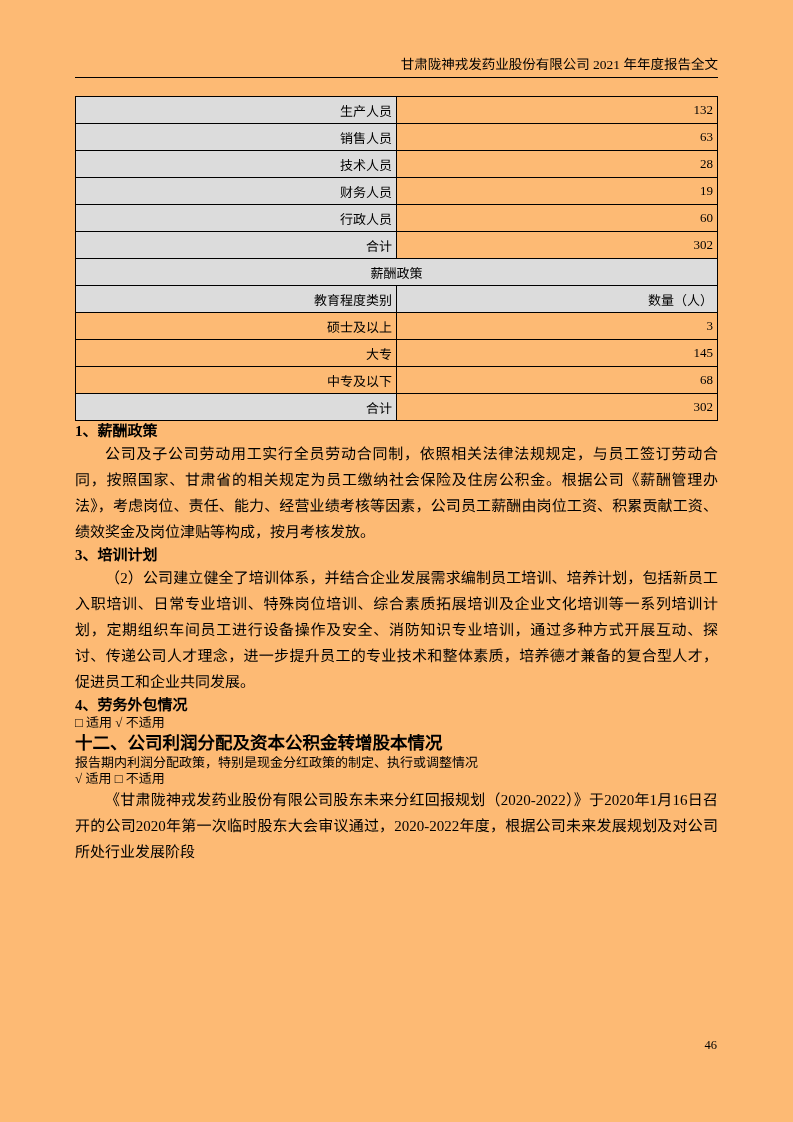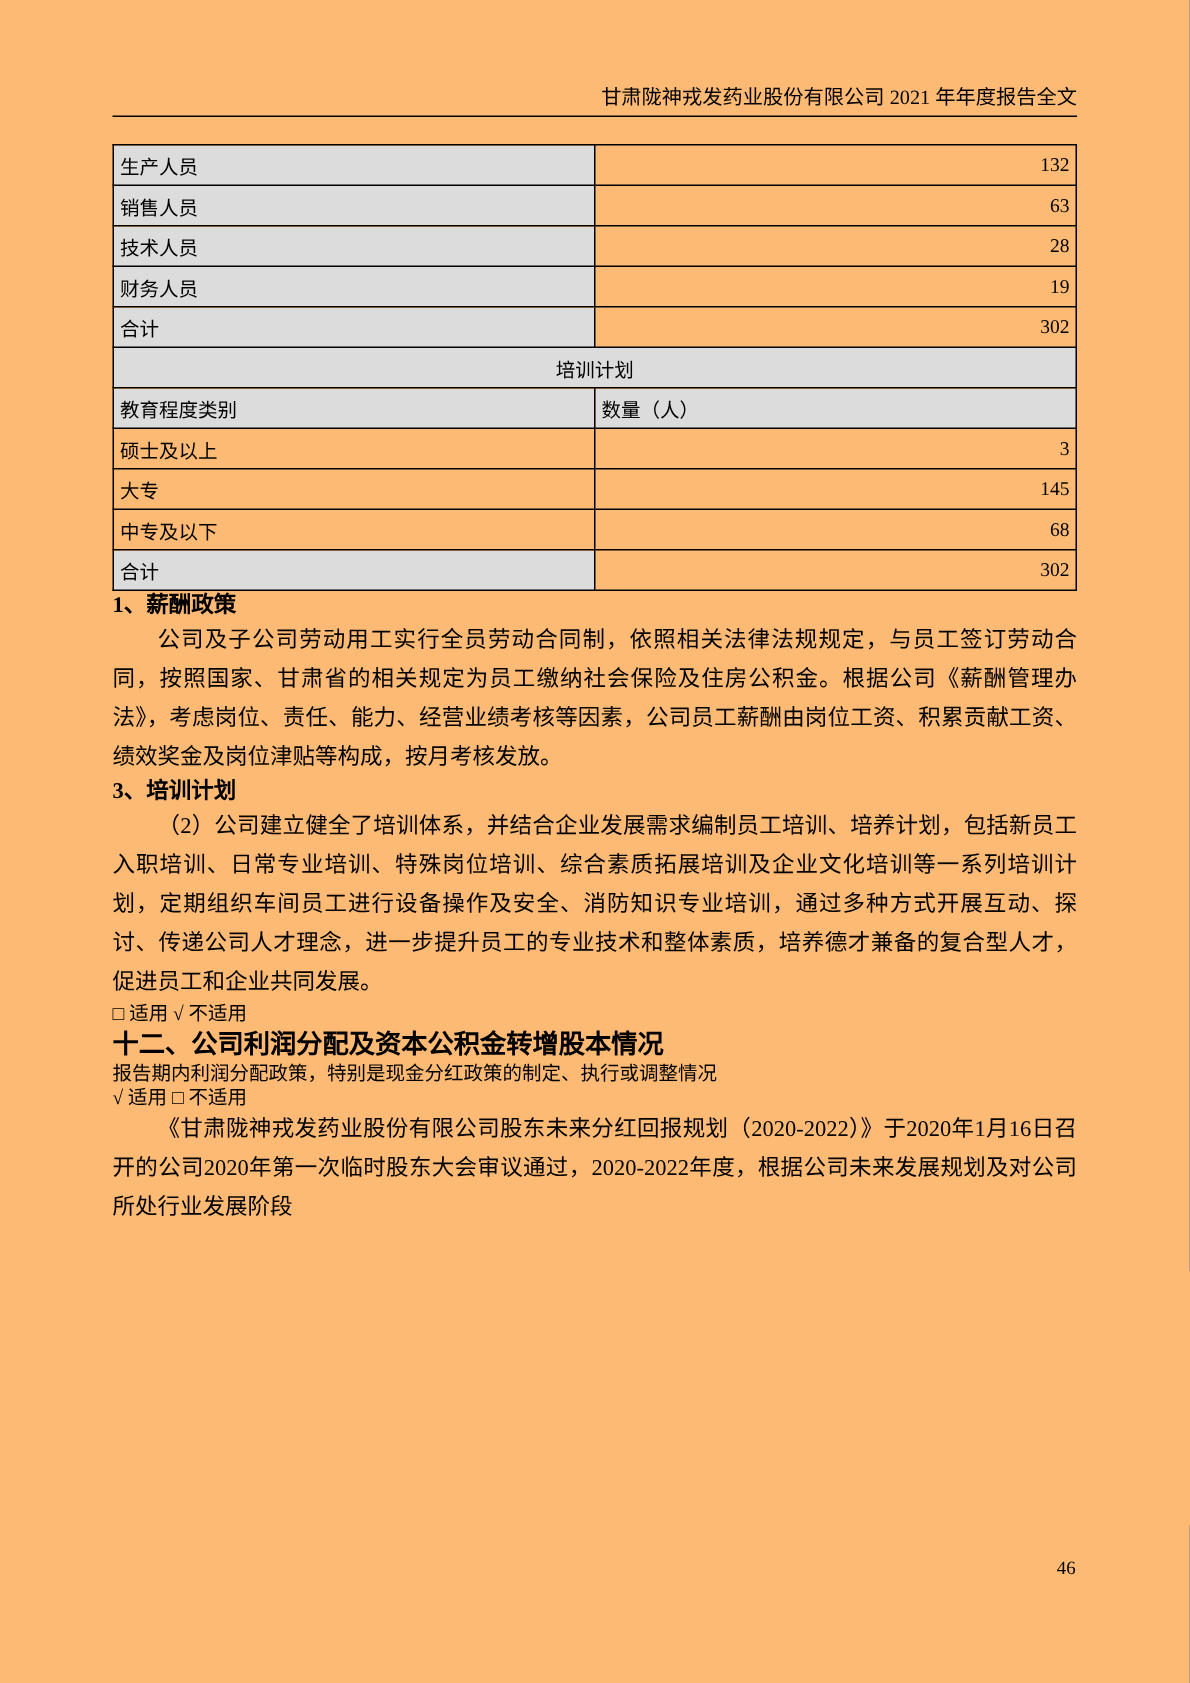--- a/index.html
+++ b/index.html
@@ -37,21 +37,21 @@
     font-size:13px;
   }
   table.rpt td {
     border:1px solid #000;
     height:26px;
     padding:0 4px;
     vertical-align:middle;
     overflow:hidden;
     white-space:nowrap;
   }
-  td.lbl { text-align:left; padding-left:6px; }
+  td.lbl { text-align:right; padding-left:6px; }
   td.val { text-align:right; padding-right:4px; }
   td.gray { background:#dcdcdc; }
   td.center { text-align:center; }
   h3.sec {
     font-size:15px;
     font-weight:bold;
     line-height:20px;
     margin:0;
   }
   h2.big {
@@ -113,25 +113,29 @@
         </tr>
         <tr>
           <td class="lbl gray">技术人员</td>
           <td class="val">28</td>
         </tr>
         <tr>
           <td class="lbl gray">财务人员</td>
           <td class="val">19</td>
         </tr>
         <tr>
+          <td class="lbl gray">行政人员</td>
+          <td class="val">60</td>
+        </tr>
+        <tr>
           <td class="lbl gray">合计</td>
           <td class="val">302</td>
         </tr>
         <tr>
-          <td class="center gray" colspan="2">培训计划</td>
+          <td class="center gray" colspan="2">薪酬政策</td>
         </tr>
         <tr>
           <td class="lbl gray">教育程度类别</td>
           <td class="lbl gray">数量（人）</td>
         </tr>
         <tr>
           <td class="lbl">硕士及以上</td>
           <td class="val">3</td>
         </tr>
         <tr>
@@ -148,20 +152,21 @@
         </tr>
       </tbody>
     </table>
 
     <h3 class="sec mt-h3-salary">1、薪酬政策</h3>
     <p class="body mt-p-salary">公司及子公司劳动用工实行全员劳动合同制，依照相关法律法规规定，与员工签订劳动合同，按照国家、甘肃省的相关规定为员工缴纳社会保险及住房公积金。根据公司《薪酬管理办法》，考虑岗位、责任、能力、经营业绩考核等因素，公司员工薪酬由岗位工资、积累贡献工资、绩效奖金及岗位津贴等构成，按月考核发放。</p>
 
     <h3 class="sec mt-h3-train">3、培训计划</h3>
     <p class="body mt-p-train2">（2）公司建立健全了培训体系，并结合企业发展需求编制员工培训、培养计划，包括新员工入职培训、日常专业培训、特殊岗位培训、综合素质拓展培训及企业文化培训等一系列培训计划，定期组织车间员工进行设备操作及安全、消防知识专业培训，通过多种方式开展互动、探讨、传递公司人才理念，进一步提升员工的专业技术和整体素质，培养德才兼备的复合型人才，促进员工和企业共同发展。</p>
 
+    <h3 class="sec mt-h3-out">4、劳务外包情况</h3>
     <p class="small mt-applic1">□ 适用 √ 不适用</p>
 
     <h2 class="big mt-h2-big">十二、公司利润分配及资本公积金转增股本情况</h2>
     <p class="small mt-note">报告期内利润分配政策，特别是现金分红政策的制定、执行或调整情况</p>
     <p class="small mt-applic2">√ 适用 □ 不适用</p>
     <p class="body mt-p-final">《甘肃陇神戎发药业股份有限公司股东未来分红回报规划（2020-2022）》于2020年1月16日召开的公司2020年第一次临时股东大会审议通过，2020-2022年度，根据公司未来发展规划及对公司所处行业发展阶段</p>
 
   </div>
 
   <div class="page-num">46</div>

